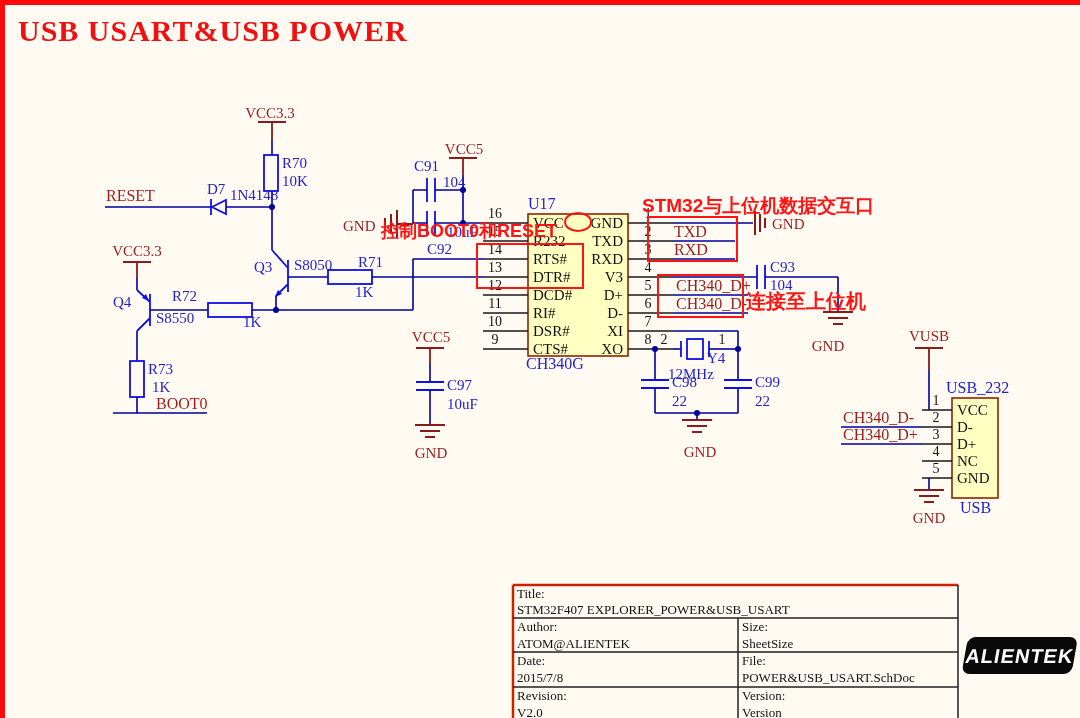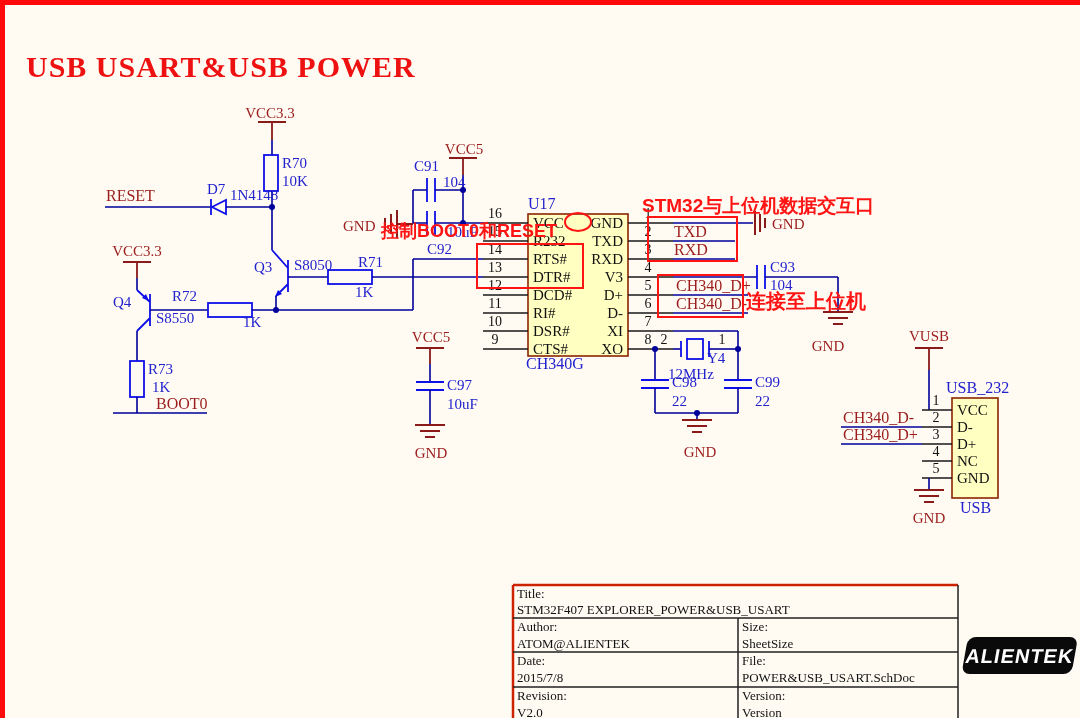--- a/index.html
+++ b/index.html
@@ -1,21 +1,21 @@
 <!DOCTYPE html>
 <html><head>
 <meta charset="utf-8">
 <style>
   html,body{margin:0;padding:0;}
   body{width:1080px;height:718px;overflow:hidden;background:#FFFBF3;position:relative;
        font-family:"Liberation Serif",serif;}
   .border-top{position:absolute;left:0;top:0;width:1080px;height:5px;background:#FF0A0A;}
   .border-left{position:absolute;left:0;top:0;width:5px;height:718px;background:#FF0A0A;}
-  .heading{position:absolute;left:26px;top:14px;font:bold 30px "Liberation Serif",serif;
-           color:#EE1111;letter-spacing:1px;margin-top:36px;}
+  .heading{position:absolute;left:18px;top:14px;font:bold 30px "Liberation Serif",serif;
+           color:#EE1111;letter-spacing:1px;}
   svg{position:absolute;left:0;top:0;}
   .wire{stroke:#00009B;stroke-width:1.6;fill:none;}
   .pin{stroke:#1A1A1A;stroke-width:1.6;fill:none;}
   .comp{stroke:#0F0FE8;stroke-width:1.8;fill:none;}
   .compfill{fill:#0F0FE8;stroke:none;}
   .pwr{stroke:#8B1A1A;stroke-width:1.8;fill:none;}
   .gnd{stroke:#8B1A1A;stroke-width:2;fill:none;}
   .dot{fill:#00009B;stroke:none;}
   .ann{stroke:#FF1414;stroke-width:2;fill:none;}
   .chipbox{fill:#FFFFC2;stroke:#8B2500;stroke-width:1.6;}

